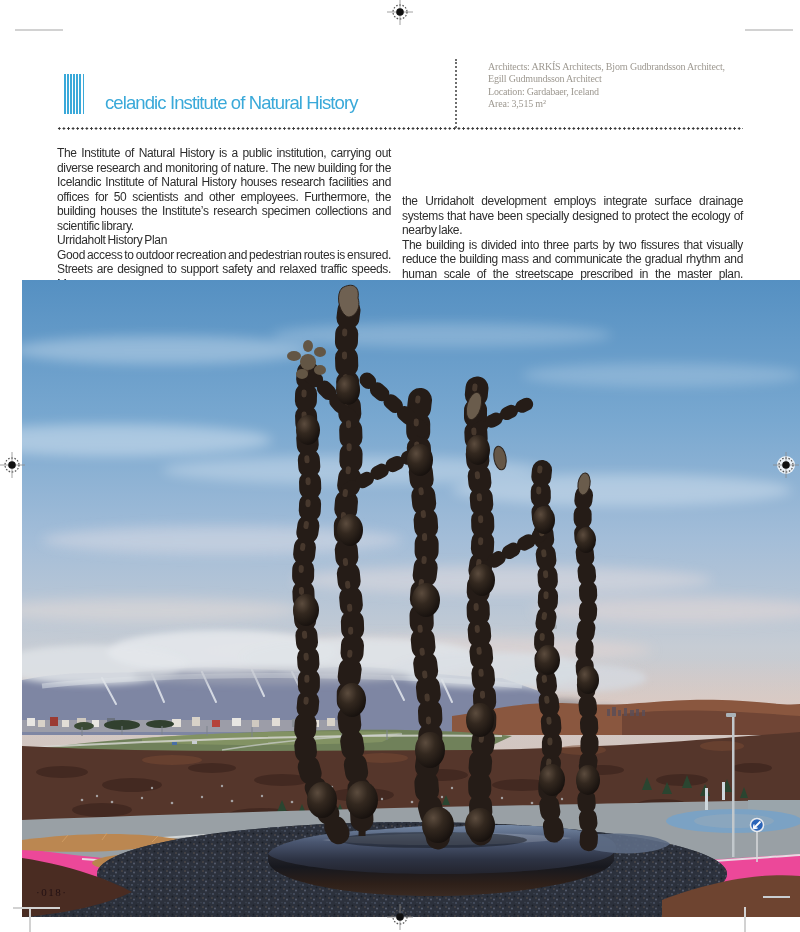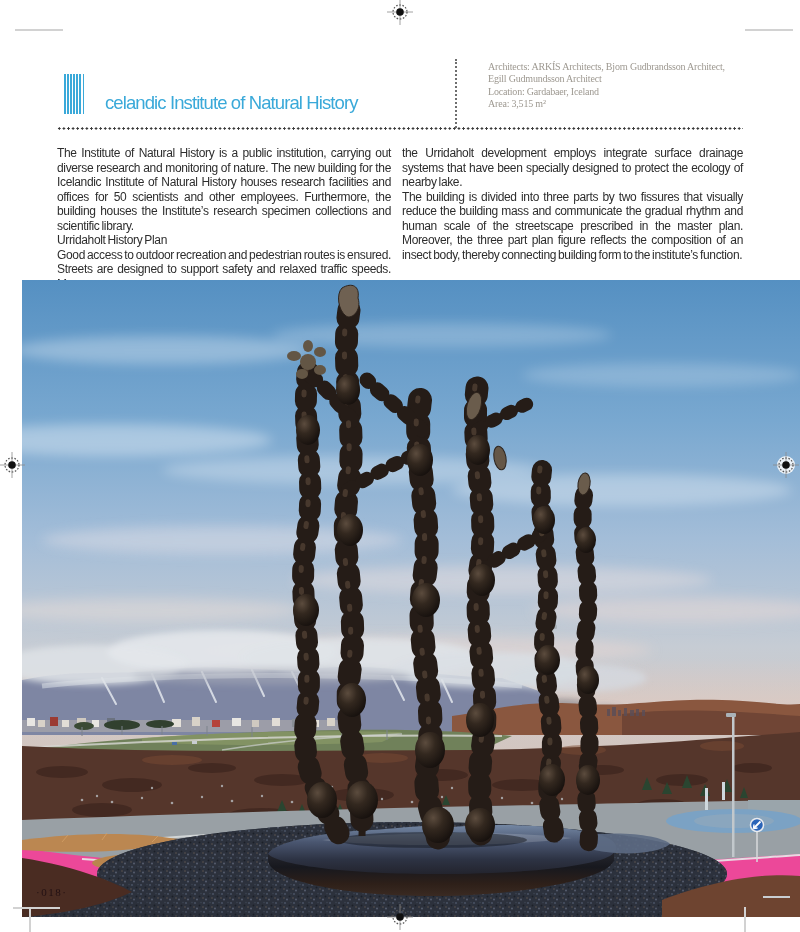--- a/index.html
+++ b/index.html
@@ -18,21 +18,21 @@
   .credits{position:absolute;left:488px;top:61px;width:276px;z-index:4;
            font-family:"Liberation Serif",serif;font-size:10px;letter-spacing:-0.2px;
            line-height:12.4px;color:#9d9890;}
   .rule-dotted{position:absolute;left:57px;top:127px;width:686px;height:3px;z-index:4;
                background-image:radial-gradient(circle,#3a3a3a 1.05px,rgba(0,0,0,0) 1.2px);
                background-size:4.6px 3px;background-position:0 50%;background-repeat:repeat-x;}
   .cols{position:absolute;left:57px;top:146px;width:686px;display:flex;gap:11px;z-index:3;}
   .col{font-size:12px;letter-spacing:-0.35px;word-spacing:-1px;line-height:14.5px;
        text-align:justify;color:#2d2d2d;}
   .col.left{width:334px;}
-  .col.right{width:341px;}
+  .col.right{width:341px;margin-top:48px;}
   .col p{margin:0;}
   figure.photo{position:absolute;left:22px;top:280px;width:778px;height:637px;margin:0;
                z-index:5;overflow:hidden;background:#ec4899;}
   figure.photo svg{display:block;width:100%;height:100%;}
   .folio{position:absolute;left:14px;top:606px;z-index:6;font-family:"Liberation Serif",serif;
          font-size:11px;letter-spacing:1.5px;color:rgba(28,12,16,0.85);}
 </style>
 </head>
 <body>
 

